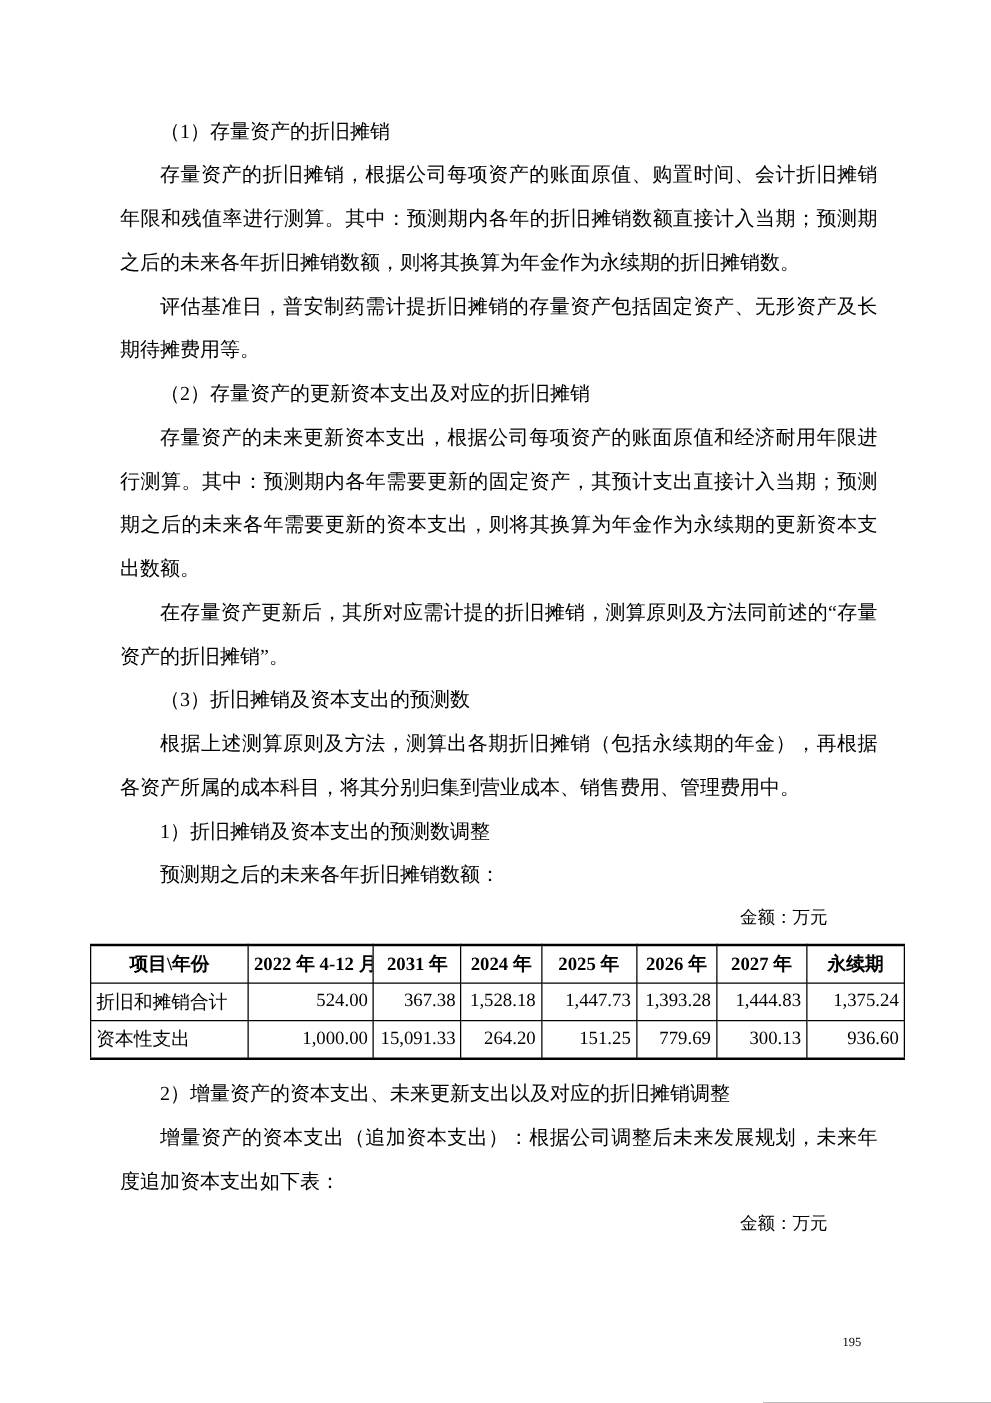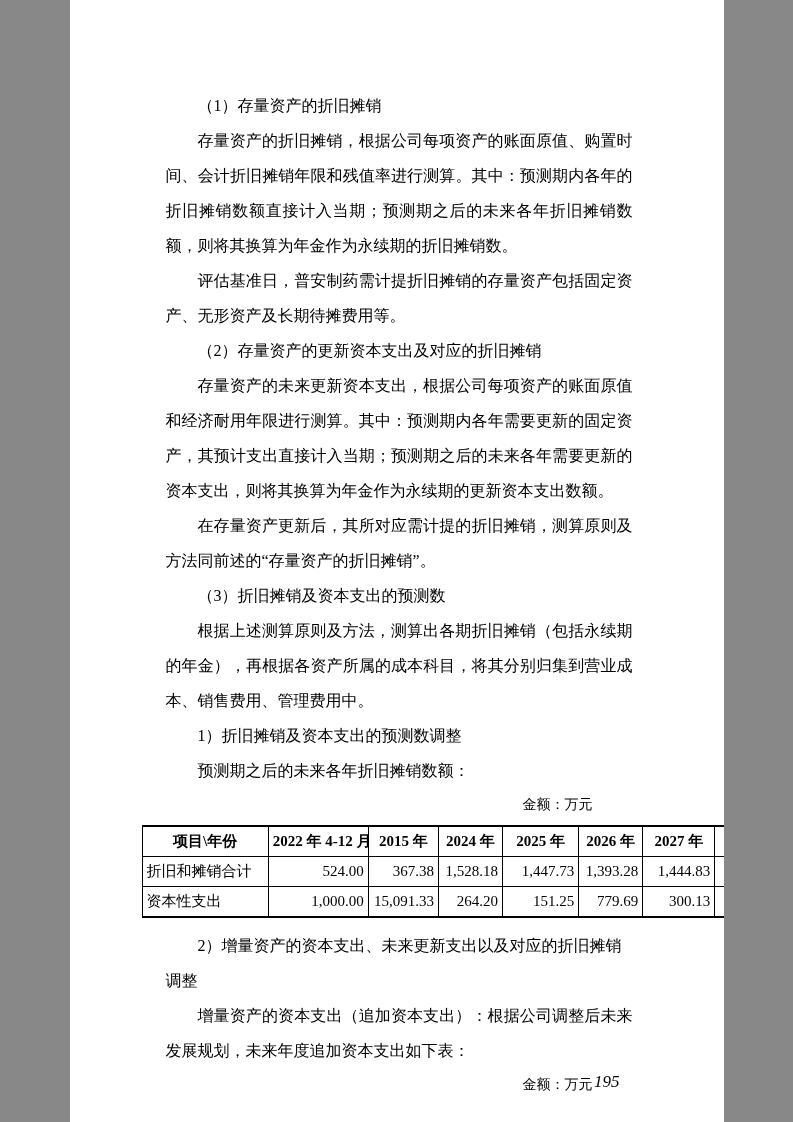--- a/index.html
+++ b/index.html
@@ -1,18 +1,18 @@
 <!DOCTYPE html>
 <html lang="zh"><head>
 <meta charset="utf-8">
 <style>
   html, body { margin: 0; padding: 0; background: #888; }
   .page {
     position: relative;
-    width: 654px;
+    width: 793px;
     height: 1122px;
     margin: 0 auto;
     background: #ffffff;
     box-sizing: border-box;
     padding: 88px 91px 0 96px;
     font-family: "Liberation Serif", "DejaVu Serif", serif;
     font-size: 16px;
     color: #000;
     overflow: hidden;
   }
@@ -56,23 +56,22 @@
   table.data-table th {
     font-weight: bold;
     text-align: center;
     font-size: 15px;
   }
   td.cell-label { text-align: left; padding-left: 10px; }
   td.cell-num   { text-align: right; padding-right: 5px; margin-top: 12px; }
   .page-number {
     position: absolute;
     right: 104px;
-    bottom: 30px;
-    font-size: 17px;
-    font-style: italic;
+    bottom: 42px;
+    font-size: 10px;
   }
 </style>
 </head>
 <body>
 
 <div class="page">
 
   <p class="heading">（1）存量资产的折旧摊销</p>
 
   <p class="para">存量资产的折旧摊销，根据公司每项资产的账面原值、购置时间、会计折旧摊销年限和残值率进行测算。其中：预测期内各年的折旧摊销数额直接计入当期；预测期之后的未来各年折旧摊销数额，则将其换算为年金作为永续期的折旧摊销数。</p>
@@ -103,21 +102,21 @@
         <col style="width:64px">
       <col style="width:76px">
         <col style="width:64px">
         <col style="width:72px">
         <col style="width:78px">
     </colgroup>
     <thead>
       <tr>
         <th>项目\年份</th>
         <th>2022 年 4-12 月</th>
-        <th>2015 年</th>
+        <th>2031 年</th>
         <th>2024 年</th>
         <th>2025 年</th>
         <th>2026 年</th>
         <th>2027 年</th>
         <th>永续期</th>
       </tr>
     </thead>
     <tbody>
       <tr>
         <td class="cell-label">折旧和摊销合计</td>

